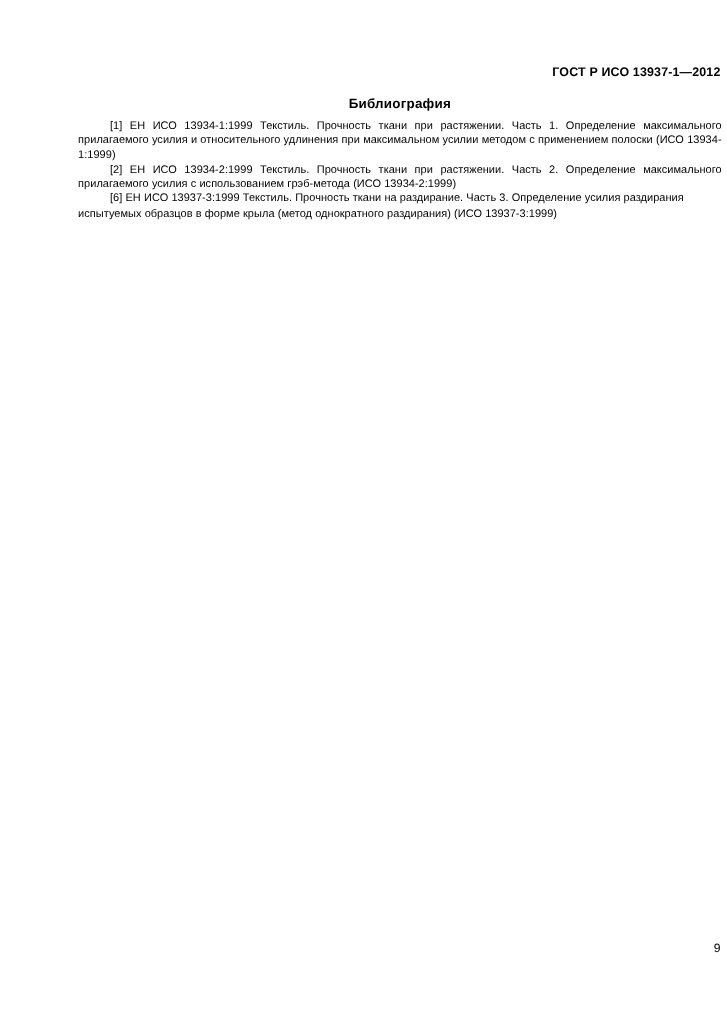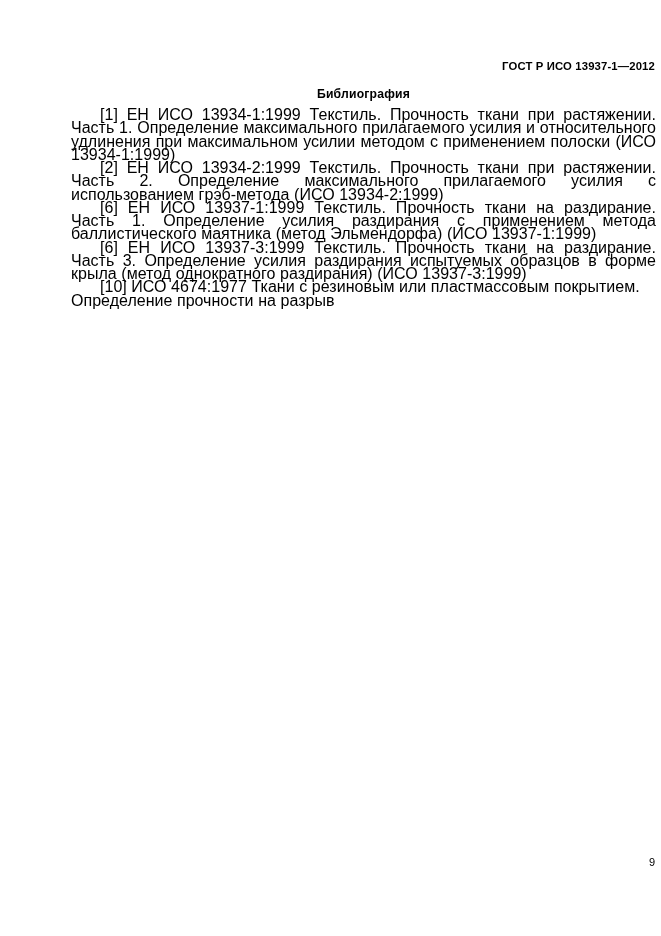--- a/index.html
+++ b/index.html
@@ -50,21 +50,21 @@
   
   .biblio {
     position: absolute;
     top: 108px;
     left: 38px;
     width: 585px;
   }
   .biblio-entry {
     margin: 0;
     padding: 0;
-    font-size: 16px;
+    font-size: 10px;
     line-height: 13.25px;
     text-align: justify;
     text-justify: inter-word;
     text-indent: 29px;
     letter-spacing: 0.02px;
     word-spacing: 0.1px;
     hyphens: manual;
   }
   .biblio-entry:last-child {
     text-align: left;
@@ -86,20 +86,18 @@
 
 <div class="page">
 
   <div class="running-header">ГОСТ Р ИСО 13937-1—2012</div>
 
   <h1 class="section-title">Библиография</h1>
 
   <div class="biblio">
     <p class="biblio-entry">[1]  ЕН ИСО 13934-1:1999 Текстиль. Прочность ткани при растяжении. Часть 1. Определение максимального прилагаемого усилия и относительного удлинения при максимальном усилии методом с применением полоски (ИСО 13934-1:1999)</p>
     <p class="biblio-entry">[2]  ЕН ИСО 13934-2:1999 Текстиль. Прочность ткани при растяжении. Часть 2. Определение максимального прилагаемого усилия с использованием грэб-метода (ИСО 13934-2:1999)</p>
-    <p class="biblio-entry">[6]  ЕН ИСО  13937-1:1999 Текстиль. Прочность ткани на раздирание. Часть 1. Определение усилия  раздирания  с  применением  метода  баллистического  маятника  (метод  Эльмендорфа) (ИСО 13937-1:1999)</p>
     <p class="biblio-entry">[6]  ЕН ИСО  13937-3:1999 Текстиль. Прочность ткани на раздирание. Часть 3. Определение усилия  раздирания  испытуемых  образцов  в  форме  крыла  (метод  однократного  раздирания) (ИСО 13937-3:1999)</p>
-    <p class="biblio-entry">[10]  ИСО  4674:1977 Ткани  с  резиновым  или  пластмассовым  покрытием.  Определение прочности на разрыв</p>
   </div>
 
   <div class="page-number">9</div>
 
 </div>
 
 </body></html>

